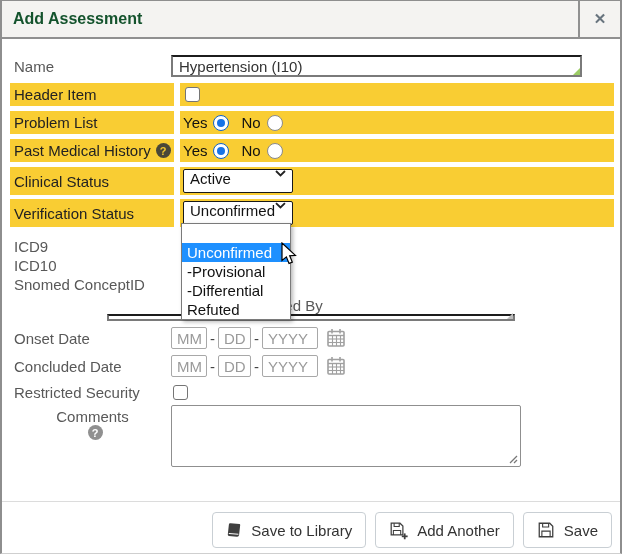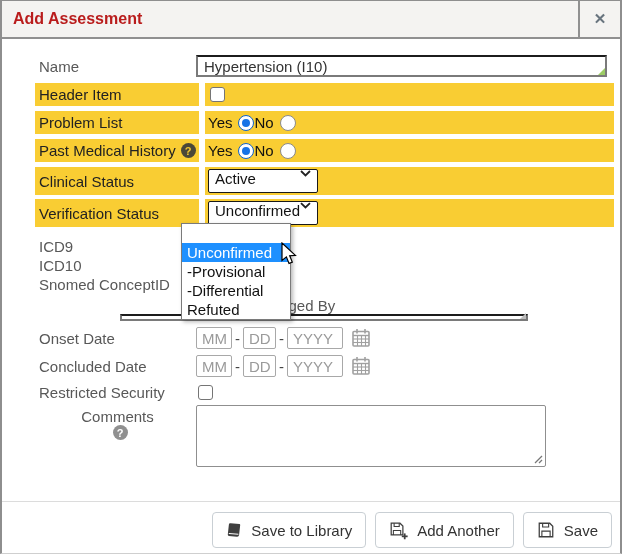--- a/index.html
+++ b/index.html
@@ -8,26 +8,26 @@
 
   .modal {
     width: 622px; height: 554px; position: relative; overflow: hidden;
     background: #fff;
     border-left: 2px solid #8e8e8e; border-right: 2px solid #8e8e8e;
     border-top: 1px solid #8e8e8e; border-bottom: 1px solid #cfcfcf;
   }
 
   
   .titlebar { height: 38px; background: #f4f3f1; border-bottom: 2px solid #909090; display: flex; align-items: stretch; }
-  .title { flex: 1; display: flex; align-items: center; padding-left: 11px; font-size: 16px; font-weight: bold; color: #b91c1c; }
+  .title { flex: 1; display: flex; align-items: center; padding-left: 11px; font-size: 16px; font-weight: bold; color: #14532d; }
   .close-cell { width: 42px; border-left: 2px solid #909090; display: flex; align-items: center; justify-content: center; cursor: pointer; }
   .close-x { color: #68747e; font-weight: bold; font-size: 15px; }
 
   
-  .content { padding-top: 15px; padding-left: 25px; }
+  .content { padding-top: 15px; }
   .row { display: flex; align-items: center; }
   .plabel { width: 169px; padding-left: 12px; color: #585858; flex-shrink: 0; }
   .name-row { height: 24px; margin-bottom: 5px; }
 
   .yrow { display: flex; align-items: stretch; margin: 0 6px 5px 8px; height: 23px; }
   .yrow.tall { height: 28px; margin-bottom: 4px; }
   .ycell-label { width: 164px; background: var(--yellow); display: flex; align-items: center; padding-left: 4px; color: #222; flex-shrink: 0; }
   .ygap { width: 6px; background: #fff; flex-shrink: 0; }
   .ycell-field { flex: 1; background: var(--yellow); display: flex; align-items: center; padding-left: 3px; color: #111; }
 
@@ -46,21 +46,21 @@
     border-style: solid; border-width: 0 0 7px 7px; border-color: transparent transparent #9ccc65 transparent; }
   .grip-gray { position: absolute; right: 0; bottom: 0; width: 0; height: 0;
     border-style: solid; border-width: 0 0 6px 6px; border-color: transparent transparent #bdbdbd transparent; }
 
   .checkbox { width: 15px; height: 15px; border: 1.5px solid #757575; border-radius: 3px; background: #fff; margin-left: 2px; cursor: pointer; }
 
   .radio { width: 16px; height: 16px; border-radius: 50%; background: #fff; border: 1px solid #8a8a8a; position: relative; cursor: pointer; flex-shrink: 0; }
   .radio.checked { border: 1px solid #0d62c9; }
   .radio.checked::after { content: ""; position: absolute; left: 3px; top: 3px; width: 8px; height: 8px; border-radius: 50%; background: #1673e6; }
   .radio-label { margin-right: 6px; color: #111; }
-  .radio + .radio-label { }
+  .radio + .radio-label { margin-left: 12px; }
 
   .select { width: 110px; height: 24px; border: 1px solid #191919; border-radius: 2px; background: #fff;
     display: flex; align-items: flex-start; justify-content: space-between; padding: 0 6px; color: #111; cursor: pointer; }
 
   .qmark { width: 15px; height: 15px; border-radius: 50%; display: inline-flex; align-items: center; justify-content: center;
     font-size: 11px; font-weight: bold; margin-left: 5px; flex-shrink: 0; }
   .qmark.dark { background: #4a4738; color: #f3c72e; }
   .qmark.gray { background: #909090; color: #fff; }
 
   .dinput { height: 22px; border: 1px solid #a8a8a8; border-radius: 2px; background: #fff; display: flex; align-items: center; padding-left: 5px; }

